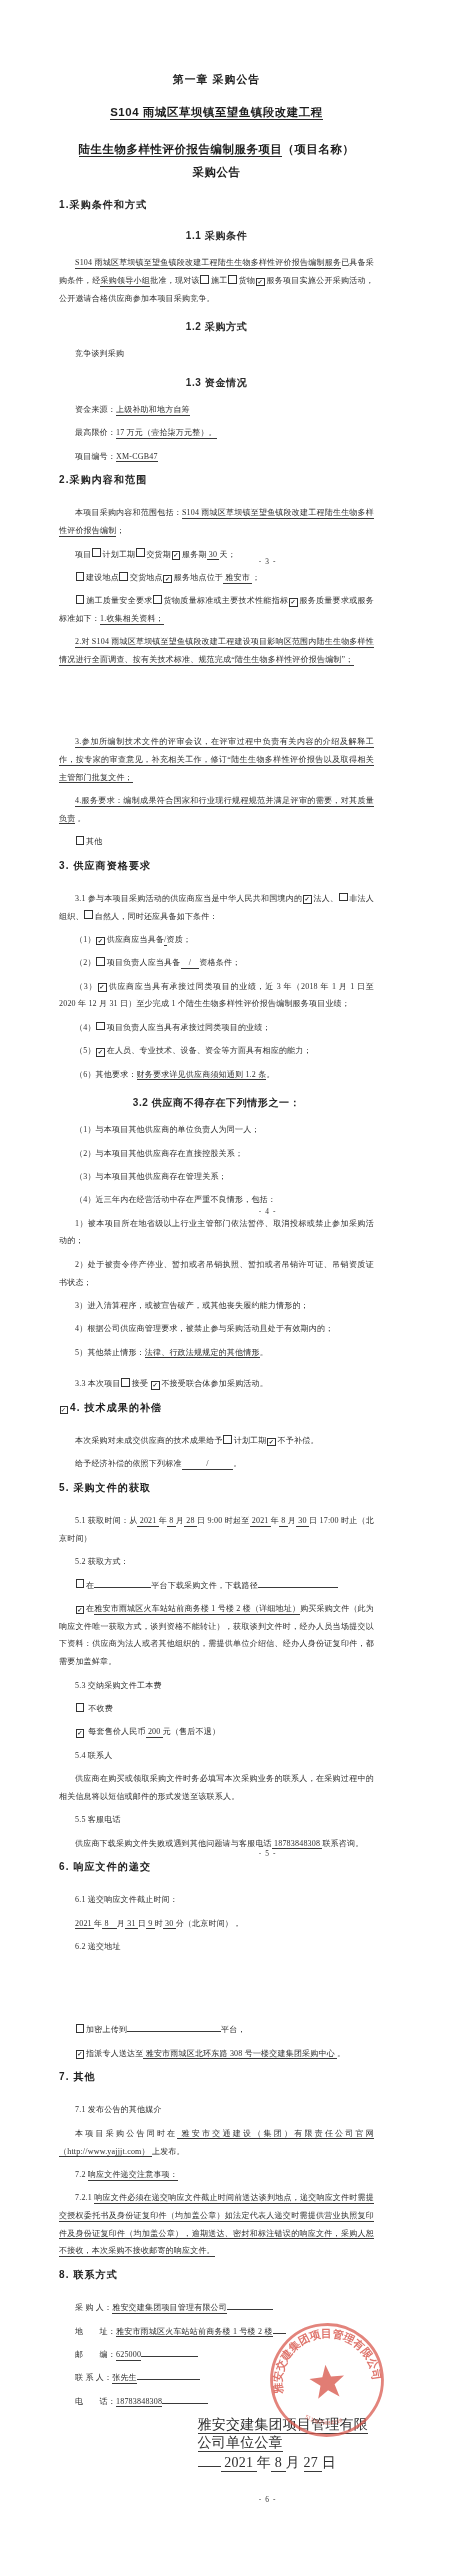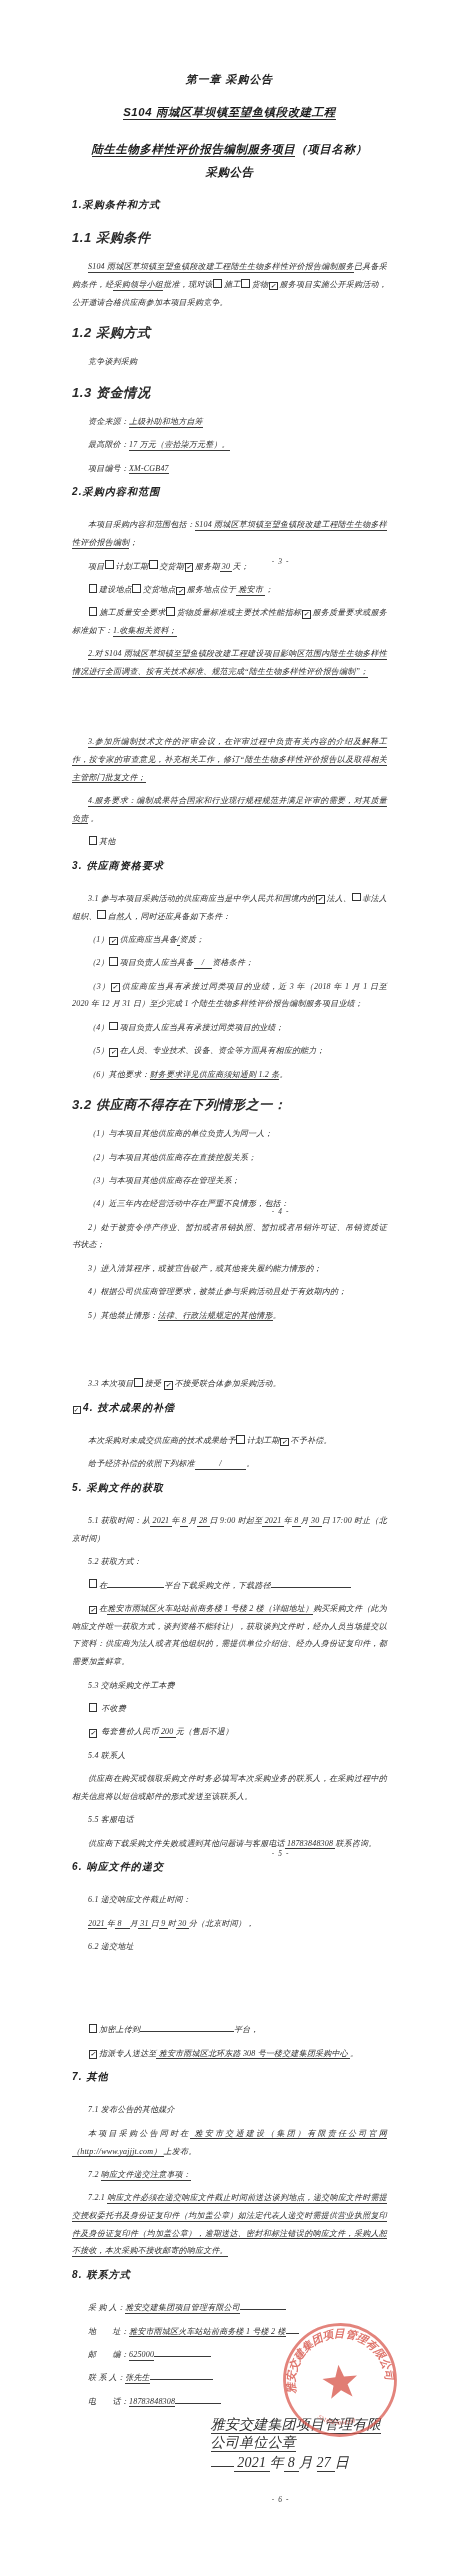--- a/index.html
+++ b/index.html
@@ -1,24 +1,24 @@
 <!DOCTYPE html>
 <html style="font-size:9px"><head>
 <meta charset="utf-8">
 <style>
   html,body{margin:0;padding:0;background:#ffffff;}
   body{width:456px;height:2576px;position:relative;font-family:"Liberation Serif","DejaVu Serif",serif;color:#2e2e2e;}
-  .page{position:absolute;left:13px;width:424px;box-sizing:border-box;background:#ffffff;font-style:italic;}
+  .page{position:absolute;left:0;width:424px;box-sizing:border-box;background:#ffffff;}
   .content{position:relative;}
   
   .chapter{font-family:"Liberation Sans","DejaVu Sans",sans-serif;font-weight:bold;font-size:10.8px;text-align:center;letter-spacing:1.1px;margin:0 0 9px 0;color:#222;}
   .title{font-family:"Liberation Sans","DejaVu Sans",sans-serif;font-weight:bold;font-size:11.4px;text-align:center;letter-spacing:0.6px;line-height:23px;margin:14px;color:#1d1d1d;}
   .title .u{border-bottom:1.1px solid #2a2a2a;padding-bottom:1.1px;}
   .h1{font-family:"Liberation Sans","DejaVu Sans",sans-serif;font-weight:bold;font-size:10px;letter-spacing:1.1px;margin:8px 0 17px 0;color:#222;}
-  .h2{font-family:"Liberation Sans","DejaVu Sans",sans-serif;font-weight:600;font-size:13px;letter-spacing:0.6px;margin:12.5px 0 11.4px 0;color:#2a2a2a;}
+  .h2{font-family:"Liberation Sans","DejaVu Sans",sans-serif;font-weight:600;font-size:10px;letter-spacing:0.6px;margin:12.5px 0 11.4px 0;color:#2a2a2a;text-align:center;}
   .p{font-size:8px;line-height:17.7px;text-indent:2em;text-align:justify;margin:5.7px 0;letter-spacing:0.2px;}
   .sign{font-size:14px;line-height:18px;margin:2.3px 0 1.1px 44%;letter-spacing:0.2px;}
   .u{border-bottom:0.6px solid #3a3a3a;padding-bottom:0.6px;}
   .cb{display:inline-block;width:6.8px;height:6.8px;border:0.8px solid #333;margin:0 1.7px 0 0.6px;line-height:6.8px;font-size:6.3px;text-align:center;vertical-align:-0.6px;color:#222;font-weight:bold;text-indent:0;}
   .bl{display:inline-block;border-bottom:0.6px solid #3a3a3a;height:8.5px;vertical-align:baseline;}
   .email{color:#2e9fd6;border-bottom-color:#2e9fd6;}
   .pagenum{position:absolute;left:61%;font-size:7.4px;letter-spacing:1.1px;color:#333;}
   .stamp{position:absolute;left:267px;top:310px;transform:rotate(-6deg);opacity:.85;pointer-events:none;}
 </style>
 </head>
@@ -59,20 +59,21 @@
       <div class="p"><span>（2）</span><span class="cb"></span><span>项目负责人应当具备</span><span class="u">　/　</span><span>资格条件；</span></div>
       <div class="p"><span>（3）</span><span class="cb">✓</span><span>供应商应当具有承接过同类项目的业绩，近 3 年（2018 年 1 月 1 日至 2020 年 12 月 31 日）至少完成 1 个陆生生物多样性评价报告编制服务项目业绩；</span></div>
       <div class="p"><span>（4）</span><span class="cb"></span><span>项目负责人应当具有承接过同类项目的业绩；</span></div>
       <div class="p"><span>（5）</span><span class="cb">✓</span><span>在人员、专业技术、设备、资金等方面具有相应的能力；</span></div>
       <div class="p"><span>（6）其他要求：</span><span class="u">财务要求详见供应商须知通则 1.2 条</span><span>。</span></div>
       <div class="h2"><span>3.2 供应商不得存在下列情形之一：</span></div>
       <div class="p"><span>（1）与本项目其他供应商的单位负责人为同一人；</span></div>
       <div class="p"><span>（2）与本项目其他供应商存在直接控股关系；</span></div>
       <div class="p"><span>（3）与本项目其他供应商存在管理关系；</span></div>
       <div class="p"><span>（4）近三年内在经营活动中存在严重不良情形，包括：</span></div>
+      <div class="p"><span>1）被本项目所在地省级以上行业主管部门依法暂停、取消投标或禁止参加采购活动的；</span></div>
       <div class="p"><span>2）处于被责令停产停业、暂扣或者吊销执照、暂扣或者吊销许可证、吊销资质证书状态；</span></div>
       <div class="p"><span>3）进入清算程序，或被宣告破产，或其他丧失履约能力情形的；</span></div>
       <div class="p"><span>4）根据公司供应商管理要求，被禁止参与采购活动且处于有效期内的；</span></div>
       <div class="p"><span>5）其他禁止情形：</span><span class="u">法律、行政法规规定的其他情形</span><span>。</span></div>
     </div>
   <div class="pagenum" style="top:484px;">- 4 -</div>
 </div>
 
 <div class="page" style="top:1364px;height:646px;padding:5.7px 50px 0 59px;">
   <div class="content">

